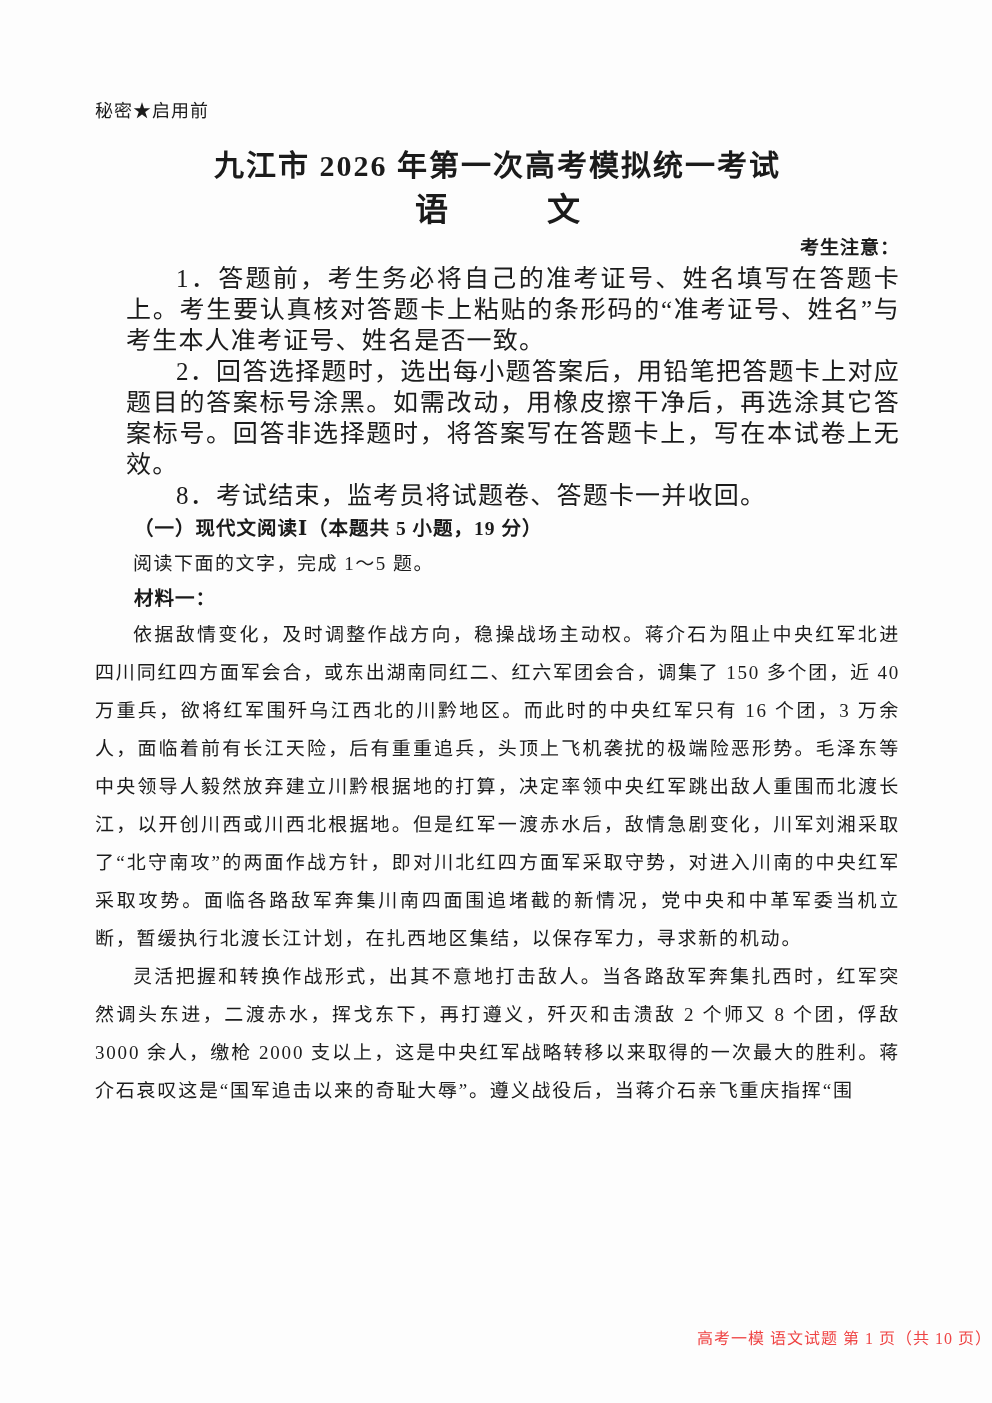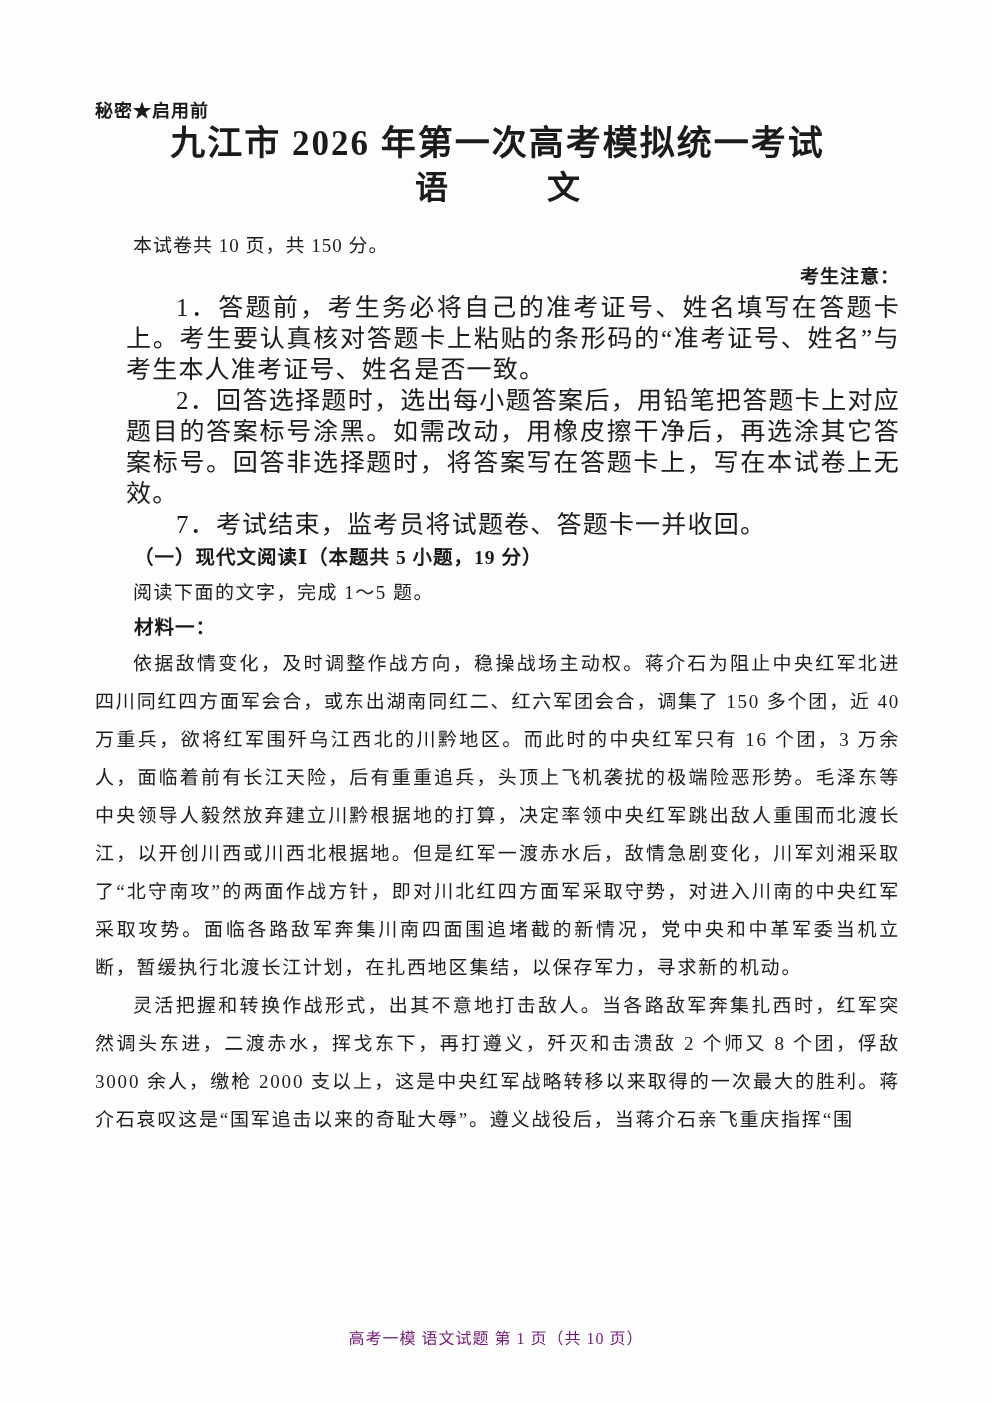--- a/index.html
+++ b/index.html
@@ -12,27 +12,28 @@
     height: 1403px;
     background: #fdfdfd;
     color: #1b1b1b;
     font-family: "Liberation Serif", "DejaVu Serif", serif;
     padding: 96px 92px 0 95px;
     overflow: hidden;
   }
 
   .classification {
     font-size: 18px;
-    font-weight: bold;
+    font-weight: normal;
     letter-spacing: 1px;
   }
 
   .title {
+    margin-top: 22px;
     text-align: center;
-    font-size: 35px;
+    font-size: 30px;
     font-weight: bold;
     letter-spacing: 2px;
     line-height: 44px;
   }
 
   .subject {
     margin-top: 0;
     text-align: center;
     font-size: 33px;
     font-weight: bold;
@@ -103,46 +104,45 @@
     text-align: justify;
     text-justify: inter-character;
     letter-spacing: 1.8px;
   }
 
   .footer {
     position: absolute;
     left: 0;
     right: 0;
     bottom: 54px;
-    text-align: center;
+    text-align: right;
     font-size: 16px;
     letter-spacing: 1px;
-    color: #701a75;
+    color: #ef4444;
   }
 </style>
 </head>
 <body>
 
 <div class="page">
 
   <div class="classification">秘密★启用前</div>
 
   <div class="title">九江市 2026 年第一次高考模拟统一考试</div>
 
   <div class="subject">语　　　文</div>
 
-  <div class="exam-info">本试卷共 10 页，共 150 分。</div>
 
   <div class="notice-label">考生注意：</div>
 
   <div class="notice">1．答题前，考生务必将自己的准考证号、姓名填写在答题卡上。考生要认真核对答题卡上粘贴的条形码的“准考证号、姓名”与考生本人准考证号、姓名是否一致。</div>
 
   <div class="notice">2．回答选择题时，选出每小题答案后，用铅笔把答题卡上对应题目的答案标号涂黑。如需改动，用橡皮擦干净后，再选涂其它答案标号。回答非选择题时，将答案写在答题卡上，写在本试卷上无效。</div>
 
-  <div class="notice">7．考试结束，监考员将试题卷、答题卡一并收回。</div>
+  <div class="notice">8．考试结束，监考员将试题卷、答题卡一并收回。</div>
 
 
   <div class="subsection-heading">（一）现代文阅读Ⅰ（本题共 5 小题，19 分）</div>
 
   <div class="instruction">阅读下面的文字，完成 1～5 题。</div>
 
   <div class="material-label">材料一：</div>
 
 
   <div class="para">依据敌情变化，及时调整作战方向，稳操战场主动权。蒋介石为阻止中央红军北进四川同红四方面军会合，或东出湖南同红二、红六军团会合，调集了 150 多个团，近 40 万重兵，欲将红军围歼乌江西北的川黔地区。而此时的中央红军只有 16 个团，3 万余人，面临着前有长江天险，后有重重追兵，头顶上飞机袭扰的极端险恶形势。毛泽东等中央领导人毅然放弃建立川黔根据地的打算，决定率领中央红军跳出敌人重围而北渡长江，以开创川西或川西北根据地。但是红军一渡赤水后，敌情急剧变化，川军刘湘采取了“北守南攻”的两面作战方针，即对川北红四方面军采取守势，对进入川南的中央红军采取攻势。面临各路敌军奔集川南四面围追堵截的新情况，党中央和中革军委当机立断，暂缓执行北渡长江计划，在扎西地区集结，以保存军力，寻求新的机动。</div>

